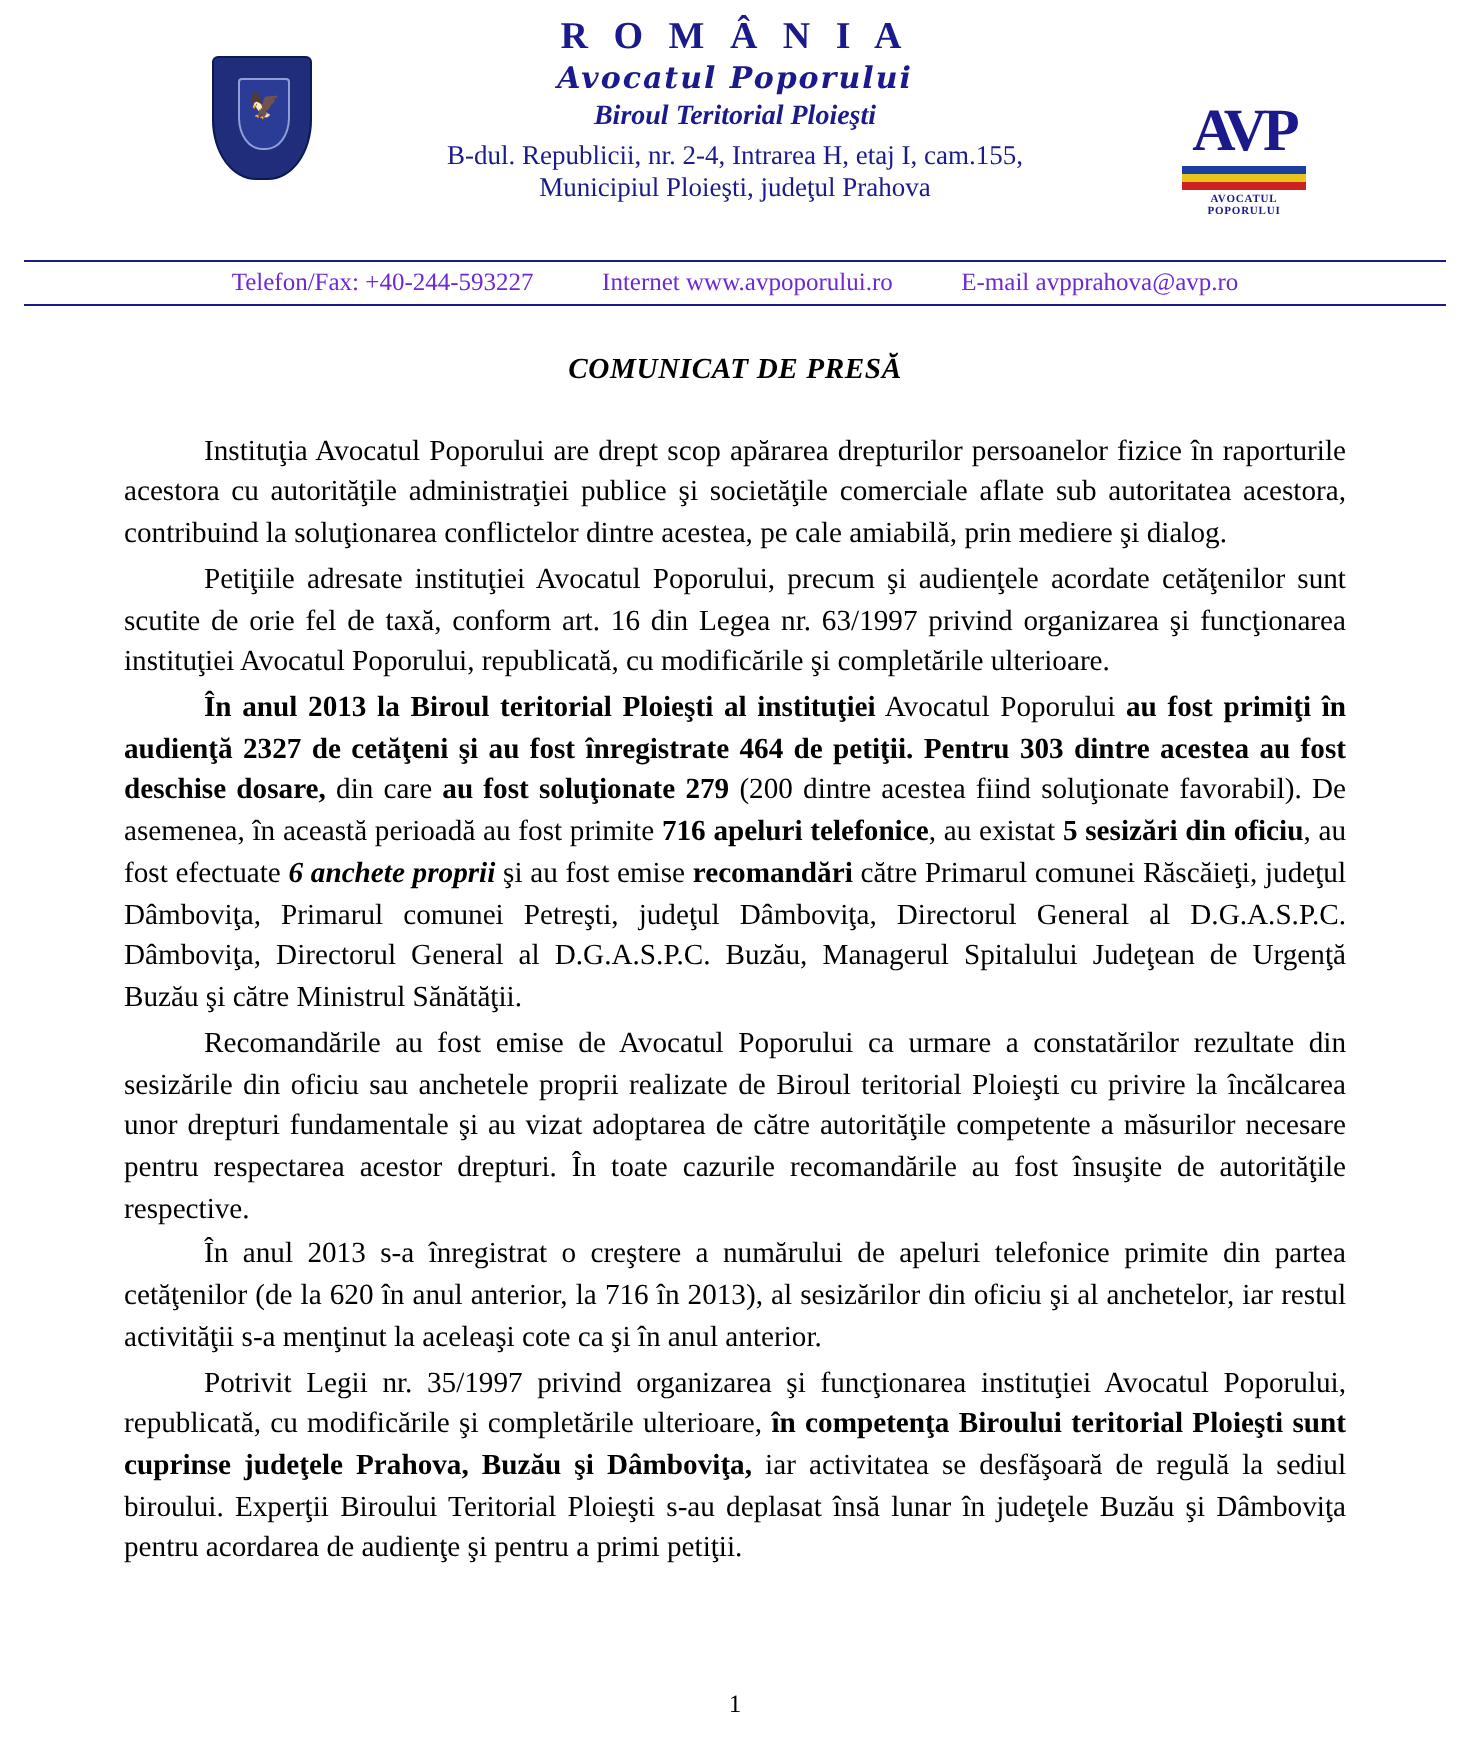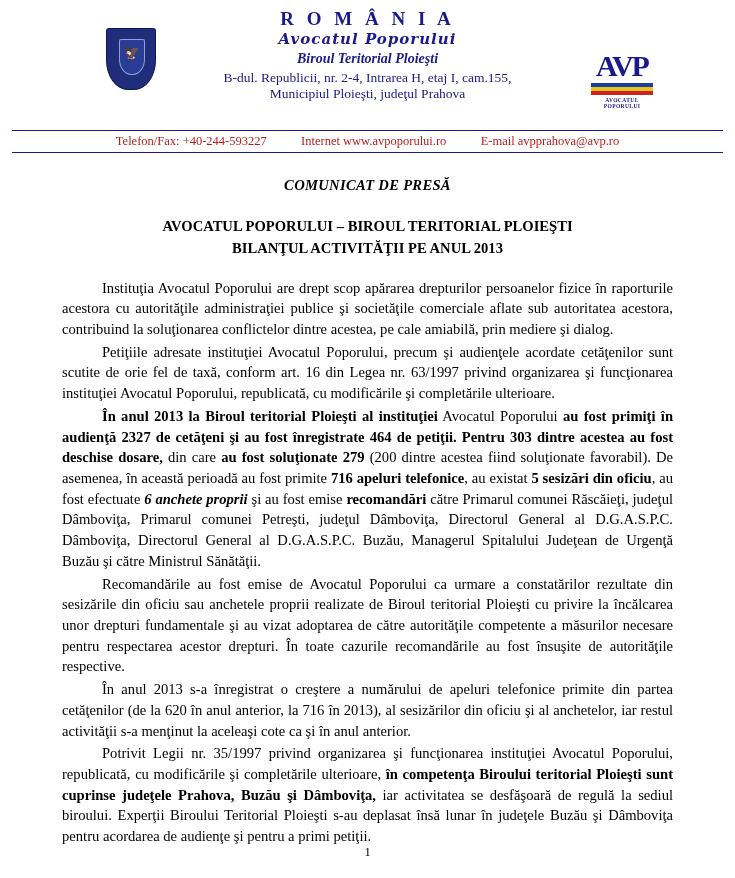--- a/index.html
+++ b/index.html
@@ -141,21 +141,21 @@
   }
 
   
   .contact-bar {
     border-top: 1.5px solid #1a1a8c;
     border-bottom: 1.5px solid #1a1a8c;
     margin: 4px 12px 0 12px;
     padding: 3px 0 3px 0;
     text-align: center;
     font-size: 12.5px;
-    color: #b91c1c;
+    color: #6d28d9;
   }
   .contact-bar span {
     display: inline-block;
   }
   .contact-gap { width: 28px; display: inline-block; }
 
   
   .content {
     padding: 22px 62px 0 62px;
     font-size: 14.6px;
@@ -229,24 +229,20 @@
     <span class="contact-gap"></span>
     <span>Internet www.avpoporului.ro</span>
     <span class="contact-gap"></span>
     <span>E-mail avpprahova@avp.ro</span>
   </div>
 
   <div class="content">
 
     <div class="title">COMUNICAT DE PRESĂ</div>
 
-    <div class="subtitle">
-      <div>AVOCATUL POPORULUI –  BIROUL TERITORIAL PLOIEŞTI</div>
-      <div>BILANŢUL ACTIVITĂŢII PE  ANUL 2013</div>
-    </div>
 
     <p class="para">Instituţia Avocatul Poporului are drept scop apărarea drepturilor persoanelor fizice în raporturile acestora cu autorităţile administraţiei publice şi societăţile comerciale aflate sub autoritatea acestora, contribuind la soluţionarea conflictelor dintre acestea, pe cale amiabilă, prin mediere şi dialog.</p>
 
     <p class="para">Petiţiile adresate instituţiei Avocatul Poporului, precum şi audienţele acordate cetăţenilor sunt scutite de orie fel de taxă, conform art. 16 din Legea nr. 63/1997 privind organizarea şi funcţionarea instituţiei Avocatul Poporului, republicată, cu modificările şi completările ulterioare.</p>
 
     <p class="para"><b>În anul 2013 la Biroul teritorial Ploieşti al instituţiei</b><span>  Avocatul Poporului </span><b>au fost primiţi în audienţă 2327 de cetăţeni şi au fost înregistrate 464 de petiţii. Pentru 303 dintre acestea au fost deschise dosare,</b><span> din care </span><b>au fost soluţionate 279</b><span> (200 dintre acestea fiind soluţionate favorabil). De asemenea, în această perioadă au fost primite </span><b>716 apeluri telefonice</b><span>, au existat </span><b>5 sesizări din oficiu</b><span>, au fost efectuate </span><b><i>6 anchete proprii</i></b><span> şi au fost emise </span><b>recomandări</b><span> către Primarul comunei Răscăieţi, judeţul Dâmboviţa, Primarul comunei Petreşti, judeţul Dâmboviţa, Directorul General al D.G.A.S.P.C. Dâmboviţa, Directorul General al D.G.A.S.P.C. Buzău, Managerul Spitalului Judeţean de Urgenţă Buzău şi către  Ministrul Sănătăţii.</span></p>
 
     <p class="para">Recomandările au fost emise de Avocatul Poporului ca urmare a constatărilor rezultate din sesizările din oficiu sau anchetele proprii realizate de Biroul teritorial Ploieşti cu privire la încălcarea unor drepturi fundamentale şi au vizat adoptarea de către autorităţile competente a măsurilor necesare pentru respectarea acestor drepturi. În toate cazurile recomandările au fost însuşite de autorităţile respective.</p>
 
     <p class="para">În anul 2013 s-a înregistrat o creştere a numărului de apeluri telefonice primite din partea cetăţenilor (de la 620 în anul anterior, la 716 în 2013), al sesizărilor din oficiu şi al anchetelor, iar restul activităţii s-a menţinut la aceleaşi cote ca şi în anul anterior.</p>

